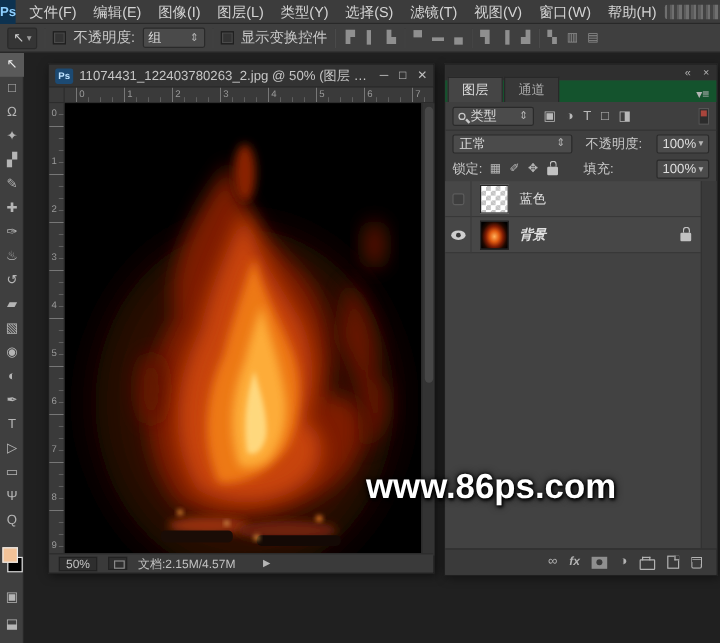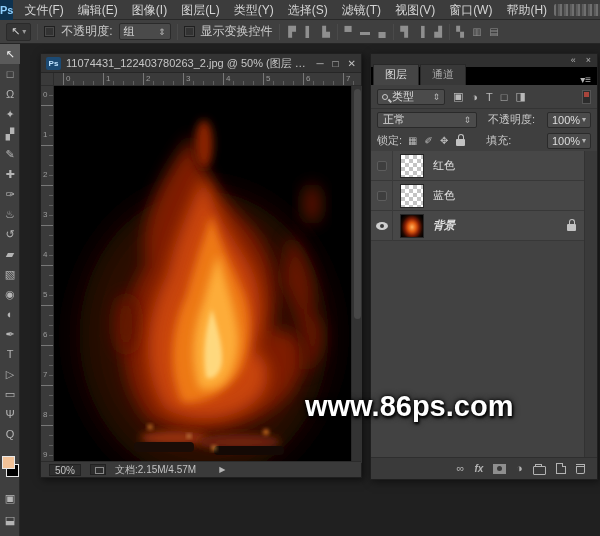--- a/index.html
+++ b/index.html
@@ -82,21 +82,21 @@
   .zoombox{background:#2e2e2e;border:1px solid #222;padding:0 5px;height:12px;line-height:11px;}
   .statusicon{width:16px;height:11px;background:#2e2e2e;border:1px solid #222;position:relative;}
   .statusicon::after{content:'';position:absolute;left:4px;top:2px;width:7px;height:5px;border:1px solid #8a8a8a;}
   .statarrow{font-size:8px;color:#b5b5b5;margin-left:14px;}
 
   
   .panel{position:absolute;left:370px;top:53px;width:228px;height:427px;background:#3f3f3f;
     border:1px solid #1f1f1f;box-shadow:2px 2px 8px rgba(0,0,0,.5);z-index:10;}
   .panel-topstrip{height:13px;background:#2f2f2f;display:flex;justify-content:flex-end;align-items:center;
     gap:10px;padding:0 6px;color:#b0b0b0;font-size:9px;line-height:13px;}
-  .panel-tabs{height:18px;background:#000000;display:flex;align-items:flex-end;padding-left:2px;}
+  .panel-tabs{height:18px;background:#14532d;display:flex;align-items:flex-end;padding-left:2px;}
   .ptab{padding:2px 11px 3px;font-size:11px;color:#dedede;background:#454545;
     border:1px solid #282828;border-bottom:none;margin-right:1px;}
   .ptab.inactive{background:#383838;color:#a8a8a8;}
   .panel-menu{margin-left:auto;color:#b5b5b5;font-size:10px;padding:0 6px;}
   .filter-row{height:24px;display:flex;align-items:center;padding:0 6px;gap:8px;border-bottom:1px solid #343434;}
   .search-select{width:68px;height:16px;background:#4b4b4b;border:1px solid #2a2a2a;border-radius:2px;
     display:flex;align-items:center;font-size:11px;color:#ddd;padding:0 4px;gap:4px;}
   .mag{width:6px;height:6px;border:1.5px solid #c9c9c9;border-radius:50%;position:relative;flex:none;}
   .mag::after{content:'';position:absolute;left:5px;top:5px;width:4px;height:1.5px;background:#c9c9c9;transform:rotate(45deg);}
   .fic{color:#b9b9b9;font-size:11px;}
@@ -367,27 +367,20 @@
       <span class="caret">▾</span>
     </span>
   </div>
 
   <div class="layers-list">
     <div class="layer-row">
       <span class="vis-cell">
           <span class="vis-empty"></span>
         </span>
       <span class="thumb checker"></span>
-      <span class="layer-name">红色</span>
-    </div>
-    <div class="layer-row">
-      <span class="vis-cell">
-          <span class="vis-empty"></span>
-        </span>
-      <span class="thumb checker"></span>
       <span class="layer-name">蓝色</span>
     </div>
     <div class="layer-row">
       <span class="vis-cell">
           <span class="eye"></span>
         </span>
       <span class="thumb fire"></span>
       <span class="layer-name bgname">背景</span>
       <span class="padlock row-lock"></span>
     </div>

